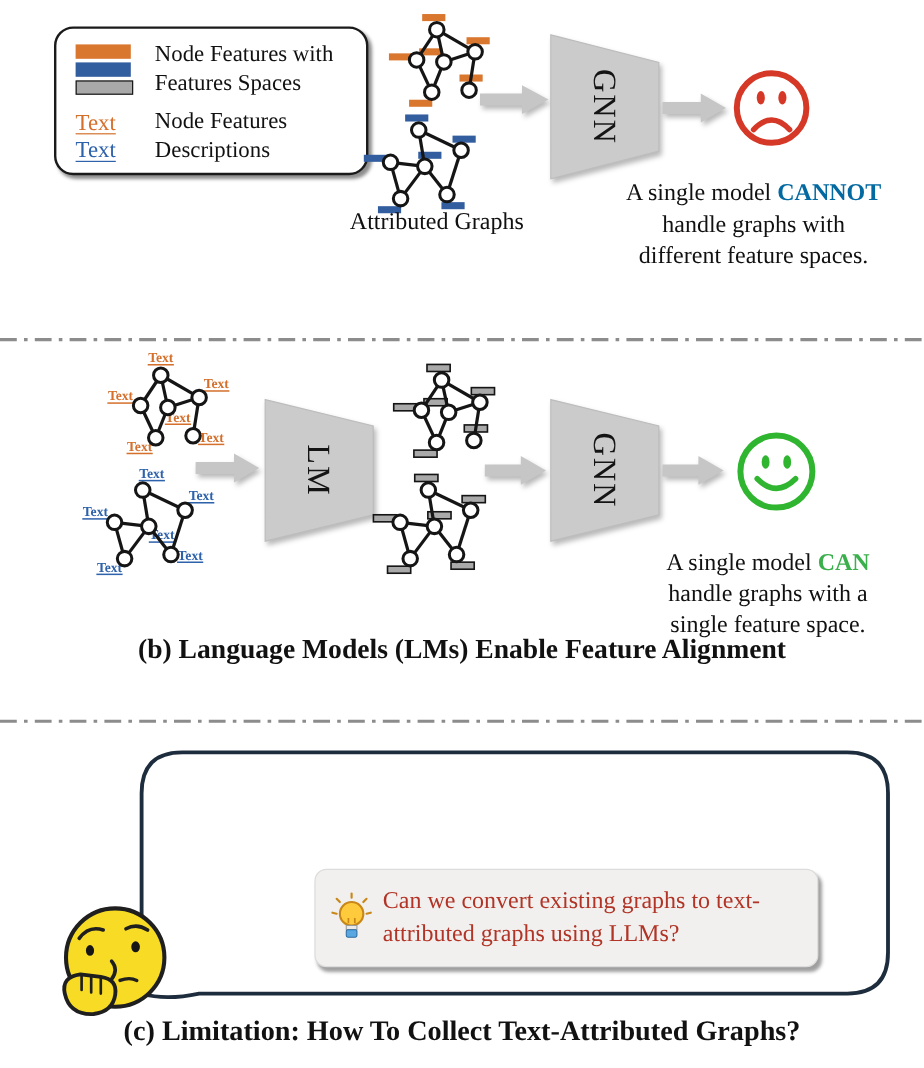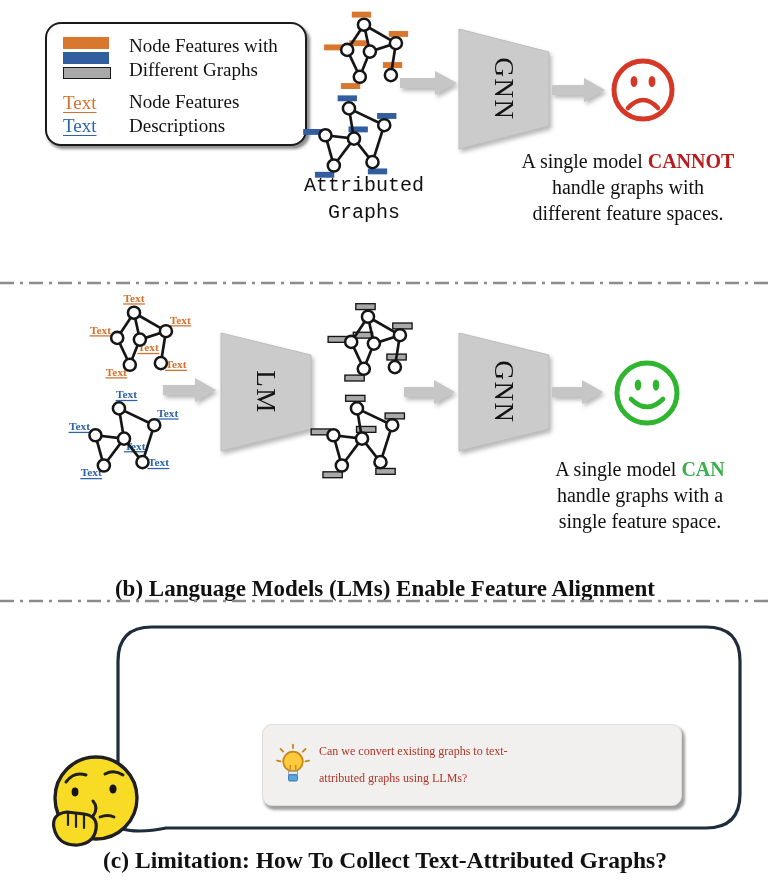--- a/index.html
+++ b/index.html
@@ -31,29 +31,29 @@
   svg{display:block;overflow:visible;}
   .shadowed{filter:drop-shadow(2px 3px 2px rgba(0,0,0,0.28));}
   
   #bubble-text{left:128px;top:641px;width:602px;text-align:center;font-size:21px;line-height:33px;}
   #idea-box{
     left:262px;top:724px;width:420px;height:82px;background:#f1f0ee;
     border:1px solid #dcdcdc;border-radius:10px;
     box-shadow:2.5px 3.5px 3px rgba(0,0,0,0.38);
     display:flex;align-items:center;padding:0 10px 0 14px;box-sizing:border-box;gap:10px;
   }
-  #idea-text{font-size:12px;line-height:27px;text-align:left;}
+  #idea-text{font-size:20px;line-height:27px;text-align:left;}
 </style>
 <style>
   #sw-orange{background:#d9772e;}
   #sw-blue{background:#325d9e;}
   #sw-gray{background:#a9a9a9;}
   #tsw-orange{color:#d4702c;}
   #tsw-blue{color:#2e62ab;}
-  .result b.red{color:#b91c1c;}
+  .result b.red{color:#0369a1;}
   .result b.green{color:#3aaf4c;}
   .trap{fill:#cbcbcb;stroke:#bdbdbd;stroke-width:1;}
   .traptxt{font-family:"Liberation Serif","DejaVu Serif",serif;font-size:27px;fill:#141414;letter-spacing:1.5px;}
   .arrow polygon{fill:#c6c6c6;}
   .divider line{stroke:#8c8c8c;}
   .sadstroke{stroke:#d53826;}
   .sadfill{fill:#d53826;}
   .smilestroke{stroke:#2fb52f;}
   .smilefill{fill:#2fb52f;}
   #bubblepath{stroke:#1e2d3d;}
@@ -69,21 +69,21 @@
 
   <div id="legend" class="abs">
     <div class="legrow">
       <div class="swcol">
         <div class="bar" id="sw-orange"></div>
         <div class="bar" id="sw-blue"></div>
         <div class="bar gray" id="sw-gray"></div>
       </div>
       <div class="legtxt">
         <div>Node Features with</div>
-        <div>Different Graphs</div>
+        <div>Features Spaces</div>
       </div>
     </div>
     <div class="legrow">
       <div class="tcol">
         <span class="tswatch" id="tsw-orange">Text</span>
         <span class="tswatch" id="tsw-blue">Text</span>
       </div>
       <div class="legtxt">
         <div>Node Features</div>
         <div>Descriptions</div>
@@ -129,21 +129,21 @@
         <line x1="86" y1="30" x2="72" y2="74" stroke="#151515" stroke-width="3.2"></line>
         <circle cx="44" cy="10" r="7.2" fill="#ffffff" stroke="#151515" stroke-width="3"></circle>
         <circle cx="16" cy="42" r="7.2" fill="#ffffff" stroke="#151515" stroke-width="3"></circle>
         <circle cx="50" cy="46" r="7.2" fill="#ffffff" stroke="#151515" stroke-width="3"></circle>
         <circle cx="86" cy="30" r="7.2" fill="#ffffff" stroke="#151515" stroke-width="3"></circle>
         <circle cx="26" cy="78" r="7.2" fill="#ffffff" stroke="#151515" stroke-width="3"></circle>
         <circle cx="72" cy="74" r="7.2" fill="#ffffff" stroke="#151515" stroke-width="3"></circle>
       </g>
     </svg>
 
-  <div class="abs lbl" style="left:278px;top:172px;width:172px;font-family:Liberation Mono, monospace;">Attributed Graphs</div>
+  <div class="abs lbl" style="left:278px;top:172px;width:172px;">Attributed Graphs</div>
 
   <svg class="abs shadowed arrow" style="left:400px;top:70px;" width="58" height="26" viewBox="0 0 58 26">
     <polygon points="0,8 35,8 35,1 57,13 35,25 35,18 0,18"></polygon>
   </svg>
 
   <svg class="abs shadowed" style="left:458px;top:28px;" width="92" height="122" viewBox="0 0 92 122">
     <polygon class="trap" points="1,1 91,24 91,98 1,121"></polygon>
     <text class="traptxt" x="46" y="61" transform="rotate(90 46 61)" text-anchor="middle" dominant-baseline="central">GNN</text>
   </svg>
 
@@ -301,21 +301,21 @@
     <path class="smilestroke" d="M 20,42 Q 36,58 52,42" fill="none" stroke-width="4.6" stroke-linecap="round"></path>
   </svg>
 
   <div class="abs result" style="left:495px;top:456px;width:290px;">
     <div><span>A single model </span><b class="green" id="kw-can">CAN</b></div>
     <div>handle graphs with a</div>
     <div>single feature space.</div>
   </div>
 
 
-  <div class="abs caption" style="top:576px;">(b) Language Models (LMs) Enable Feature Alignment</div>
+  <div class="abs caption" style="top:528px;">(b) Language Models (LMs) Enable Feature Alignment</div>
 
   <svg class="abs divider" style="left:0;top:599px;" width="770" height="4" viewBox="0 0 770 4">
     <line x1="0" y1="2" x2="770" y2="2" stroke-width="2.6" stroke-dasharray="14 6 3 6"></line>
   </svg>
 
   <svg class="abs" style="left:90px;top:618px;" width="660" height="232" viewBox="0 0 660 232">
     <path id="bubblepath" d="M 62,9 L 616,9 Q 650,9 650,43 L 650,176 Q 650,210 616,210 L 76,210 Q 34,219 10,201 Q 26,184 28,158 L 28,43 Q 28,9 62,9 Z" fill="#ffffff" stroke-width="3.2" stroke-linejoin="round"></path>
   </svg>
 
 

